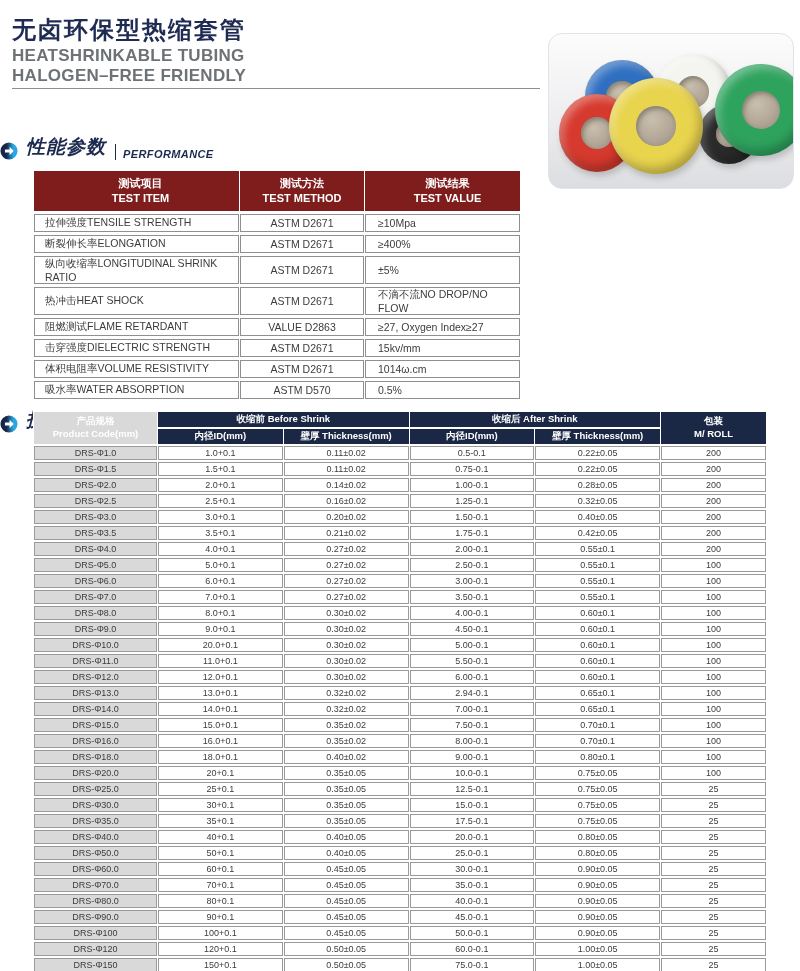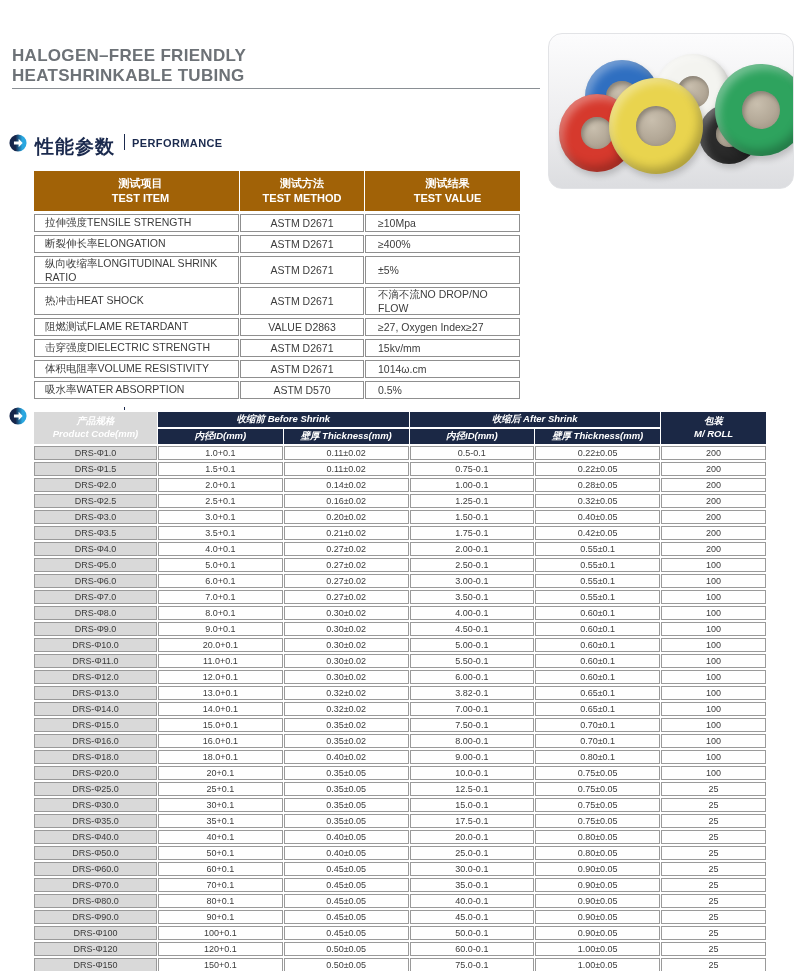--- a/index.html
+++ b/index.html
@@ -41,76 +41,77 @@
     box-shadow: inset 2px 3px 4px rgba(0,0,0,.25);
   }
   .roll-blue  { left:36px;  top:26px; width:74px; height:74px; z-index:1; }
   .roll-red   { left:10px;  top:60px; width:76px; height:78px; z-index:2; }
   .roll-white { left:106px; top:20px; width:76px; height:76px; z-index:1; }
   .roll-yellow{ left:60px;  top:44px; width:94px; height:96px; z-index:3; }
   .roll-black { left:150px; top:70px; width:60px; height:60px; z-index:2; }
   .roll-green { left:166px; top:30px; width:92px; height:92px; z-index:3; }
 
   
-  .section-header { position:absolute; left:9px; display:flex; align-items:flex-start; }
+  .section-header { position:absolute; left:0; display:flex; align-items:flex-end;font-style:italic; }
   .section-header .icon { width:18px; height:18px; margin-right:8px; }
   .section-title-cn { font-size:19px; font-weight:bold; color:#1b2a4e; letter-spacing:1px; }
   .section-sep { width:1px; height:16px; background:#1b2a4e; margin:0 7px 0 9px; }
   .section-title-en { font-size:11px; font-weight:bold; color:#1b2a4e; letter-spacing:0.4px; padding-top:3px; }
   #perf-header { top:134px; }
   #spec-header { top:378px;margin-top:29px; }
 
   
   table { border-collapse:separate; background:#fff; table-layout:fixed; }
   th, td { overflow:hidden; }
   .perf-table {
     position:absolute; left:33px; top:168px; width:484px;
     border-spacing:1px 3px;
   }
   .perf-table th {
-    background:#a16207; color:#ffffff; font-size:11px; font-weight:bold;
+    background:#7f1d1d; color:#ffffff; font-size:11px; font-weight:bold;
     text-align:center; padding:4px 2px; line-height:1.35; height:40px;
   }
   .perf-table td {
     border:1px solid #8f8f8f; background:#ffffff; font-size:10.5px;
     color:#3c3c3c; height:18px; padding:0 6px;
   }
   .perf-col0 { width:205px; text-align:left; padding-left:10px !important; }
   .perf-col1 { width:124px; text-align:center; }
   .perf-col2 { width:155px; text-align:left; padding-left:12px !important;margin-top:28px; }
   .th-sub { display:block; }
 
   
   .spec-table {
     position:absolute; left:33px; top:410px; width:734px;
     border-spacing:1px 2px;
   }
   .spec-table th {
     background:#1b2845; color:#ffffff; font-size:9.5px; font-weight:bold;
-    text-align:center; padding:1px 2px; line-height:1.35;font-style:italic;
+    text-align:center; padding:1px 2px; line-height:1.35;
   }
   .spec-table td {
     border:1px solid #9a9a9a; background:#ffffff; font-size:9px;
     color:#3c3c3c; text-align:center; height:12px; padding:0 2px; line-height:12px;
   }
   .spec-col0 { width:123px; background:#d9d9d9 !important; }
   .spec-col1 { width:127px; }
   .spec-col2 { width:126px; }
   .spec-col3 { width:125px; }
   .spec-col4 { width:124px; }
   .spec-col5 { width:105px; }
 </style>
 </head>
 <body>
 
 <div class="page">
 
+  <div class="title-cn">无卤环保型热缩套管</div>
   <div class="title-en">
+    <div>HEATSHRINKABLE TUBING</div>
     <div>HALOGEN–FREE FRIENDLY</div>
-    <div>HEATSHRINKABLE TUBING</div>
   </div>
   <div class="title-divider"></div>
 
   <div class="product-image">
     <div class="roll roll-blue" style="background-color: rgb(47, 111, 193);">
         <div class="core"></div>
       </div>
     <div class="roll roll-red" style="background-color: rgb(214, 57, 45);">
         <div class="core"></div>
       </div>
@@ -360,21 +361,21 @@
           <td class="spec-col1">12.0+0.1</td>
           <td class="spec-col2">0.30±0.02</td>
           <td class="spec-col3">6.00-0.1</td>
           <td class="spec-col4">0.60±0.1</td>
           <td class="spec-col5">100</td>
         </tr>
         <tr>
           <td class="spec-col0">DRS-Φ13.0</td>
           <td class="spec-col1">13.0+0.1</td>
           <td class="spec-col2">0.32±0.02</td>
-          <td class="spec-col3">3.82-0.1</td>
+          <td class="spec-col3">2.94-0.1</td>
           <td class="spec-col4">0.65±0.1</td>
           <td class="spec-col5">100</td>
         </tr>
         <tr>
           <td class="spec-col0">DRS-Φ14.0</td>
           <td class="spec-col1">14.0+0.1</td>
           <td class="spec-col2">0.32±0.02</td>
           <td class="spec-col3">7.00-0.1</td>
           <td class="spec-col4">0.65±0.1</td>
           <td class="spec-col5">100</td>

